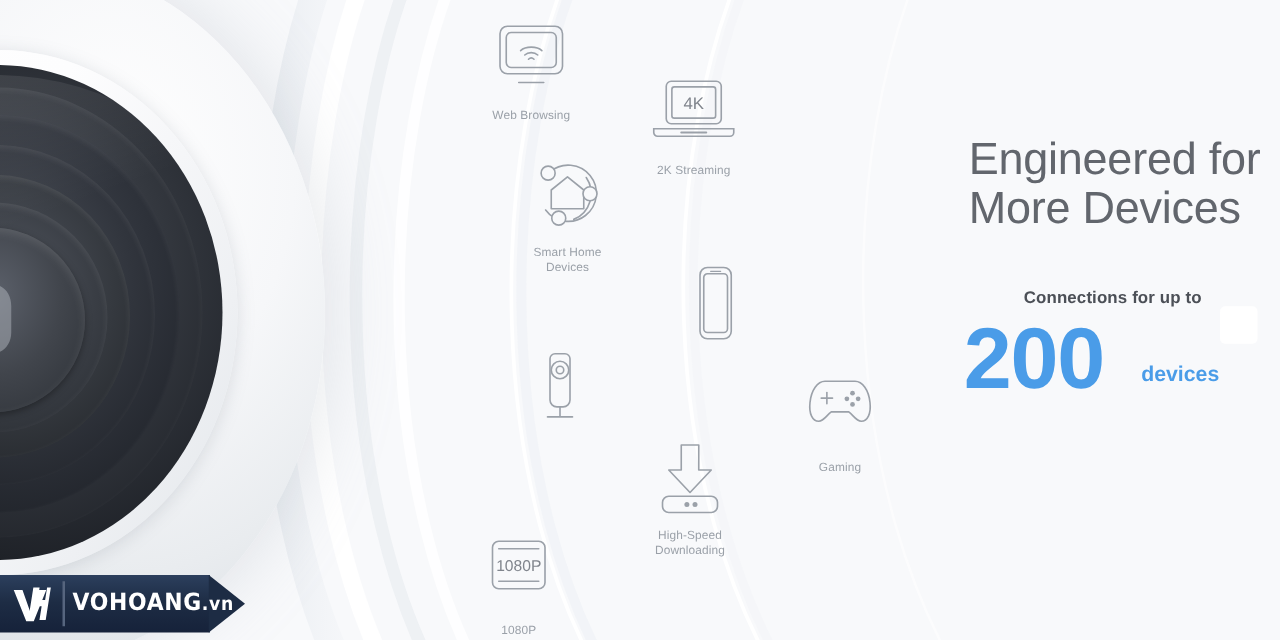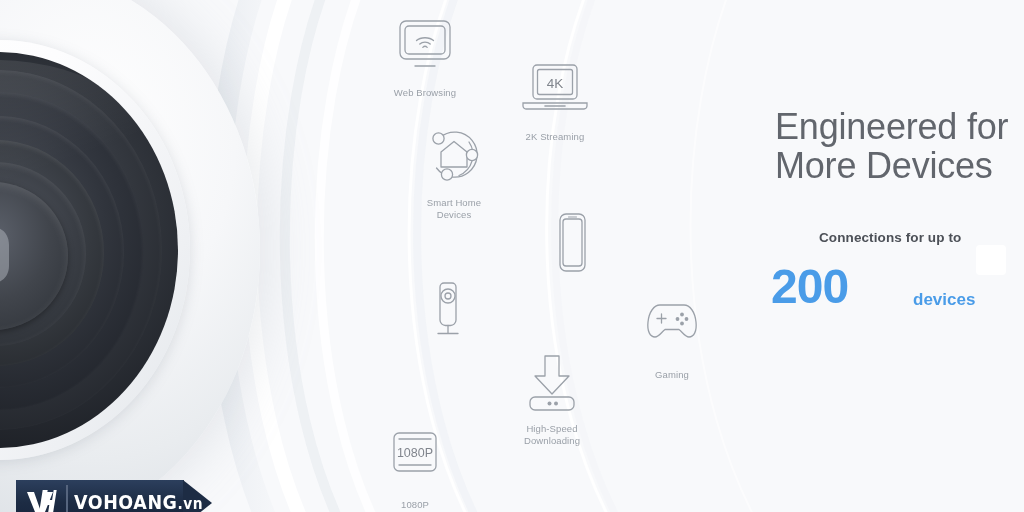--- a/index.html
+++ b/index.html
@@ -109,21 +109,21 @@
     left: 775px; top: 230px;
     font-size: 13.5px;
     font-weight: bold;
     color: #4c5057;
     letter-spacing: 0.1px;
     margin-left: 44px;
   }
   .bignum {
     position: absolute;
     left: 771px; top: 256px;
-    font-size: 48px;
+    font-size: 69px;
     font-weight: bold;
     line-height: 62px;
     color: #4a9ce8;
     letter-spacing: -1px;
   }
   .devices-word {
     position: absolute;
     left: 913px; top: 290px;
     font-size: 17px;
     font-weight: bold;
@@ -133,22 +133,22 @@
     position: absolute;
     left: 976px; top: 245px;
     width: 30px; height: 30px;
     background: #ffffff;
     border-radius: 4px;
   }
 
   
   .wm {
     position: absolute;
-    left: 16px; bottom: 0;
-    width: 196px; height: 32px;
+    left: 0; bottom: 0;
+    width: 196px; height: 52px;
   }
   .wm-body {
     position: absolute; left: 0; top: 0;
     width: 168px; height: 46px;
     background: linear-gradient(180deg, #2c3f5d 0%, #1d2c44 48%, #16223a 100%);
   }
   .wm-arrow {
     position: absolute; left: 167px; top: 0;
     width: 0; height: 0;
     border-top: 23px solid transparent;

